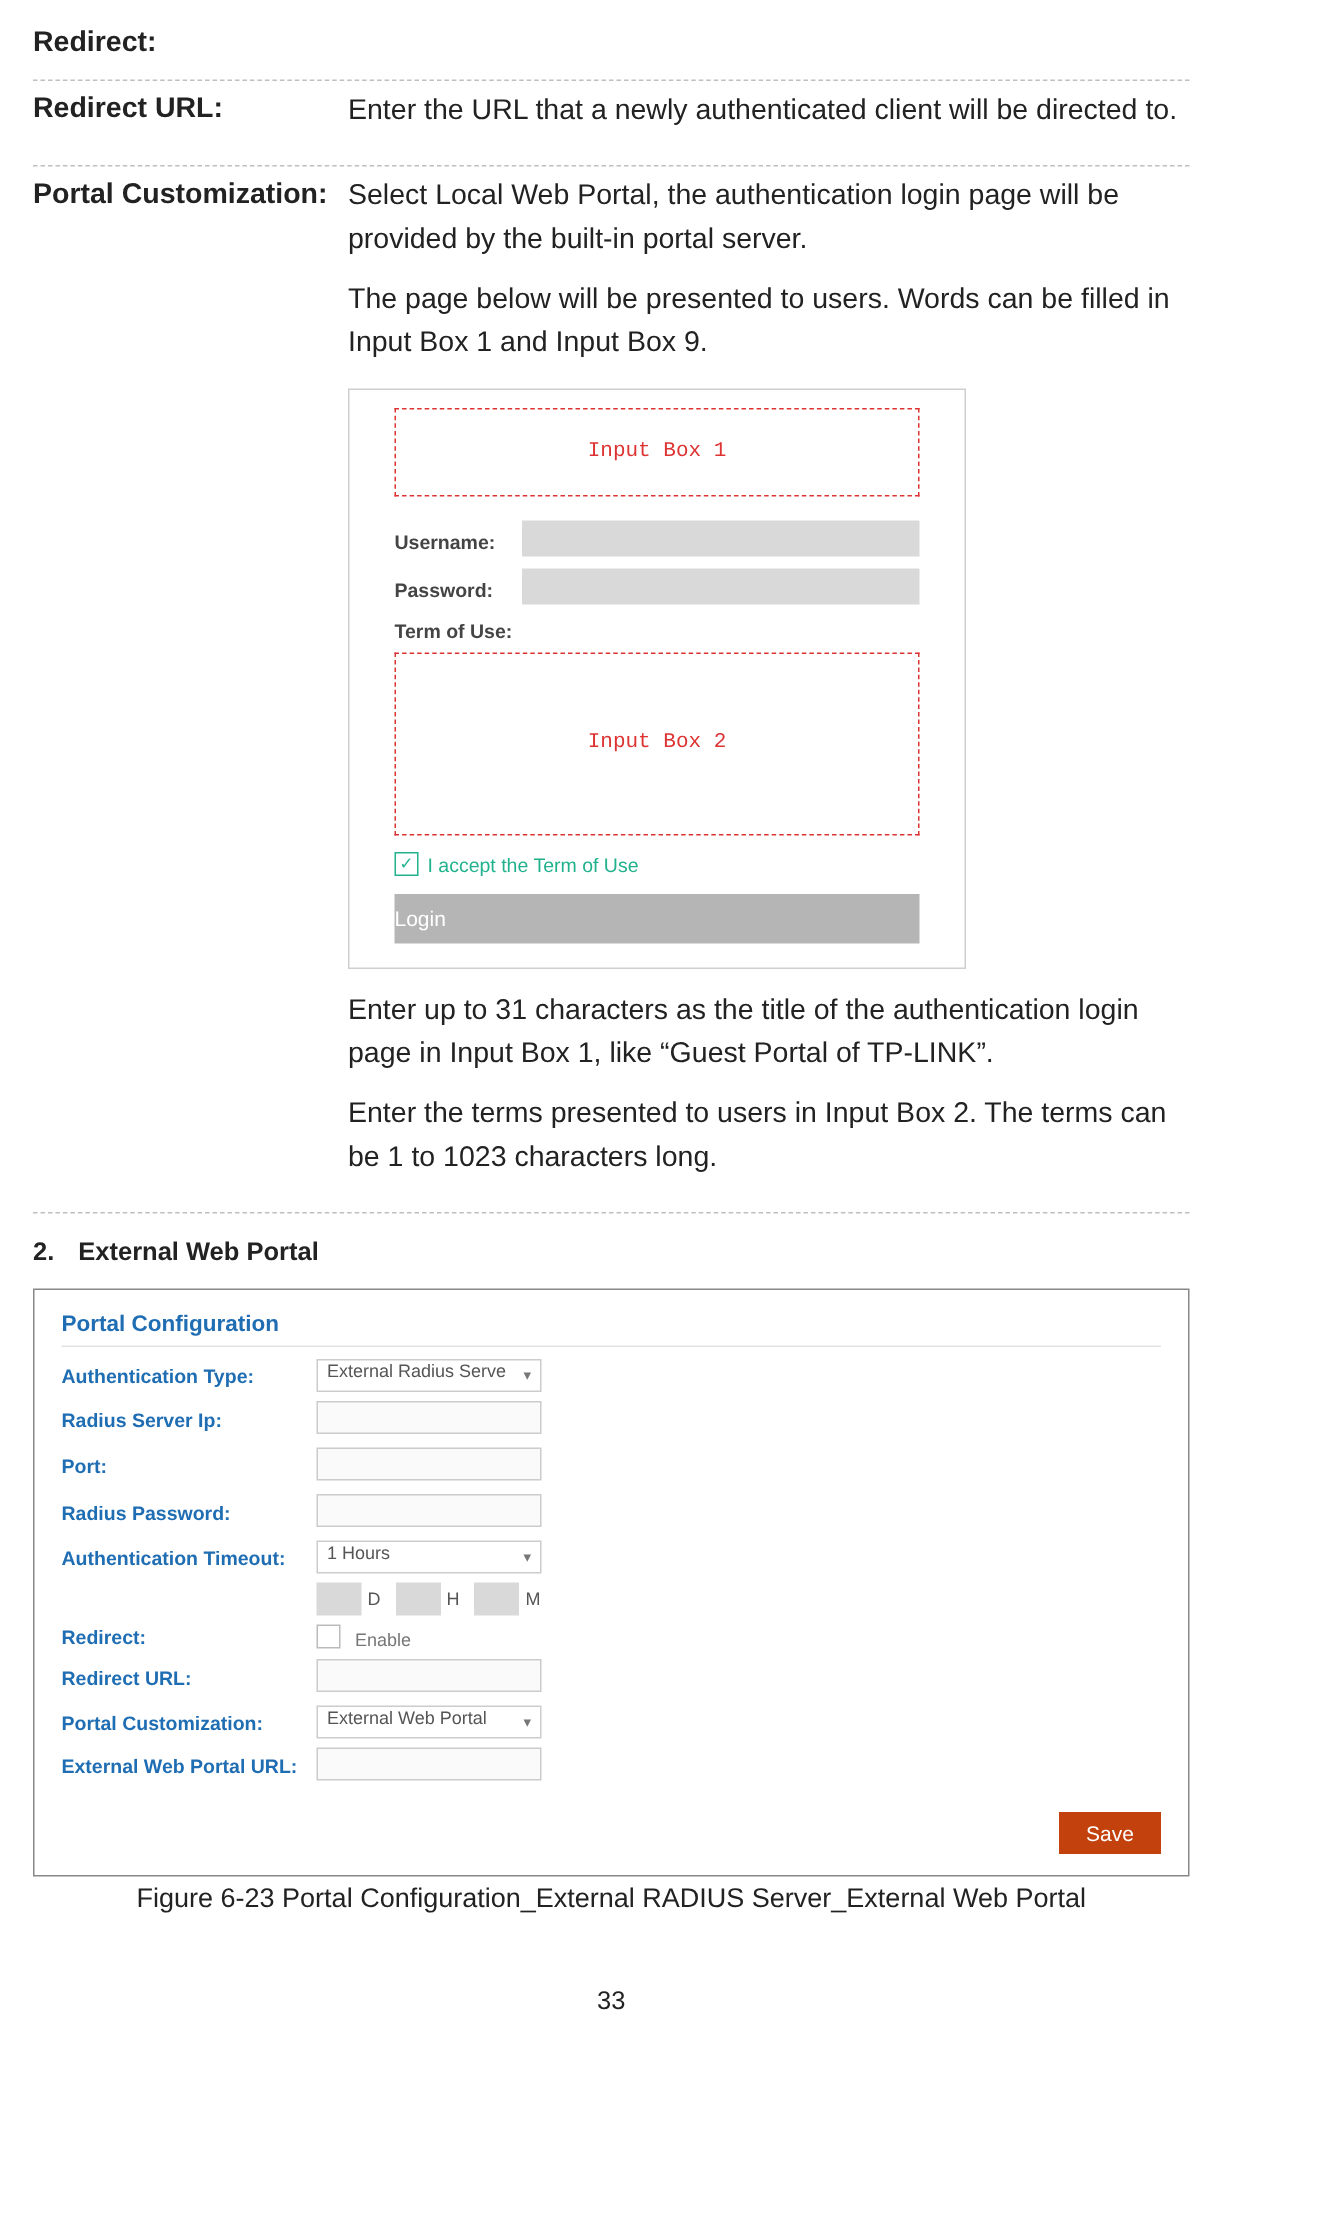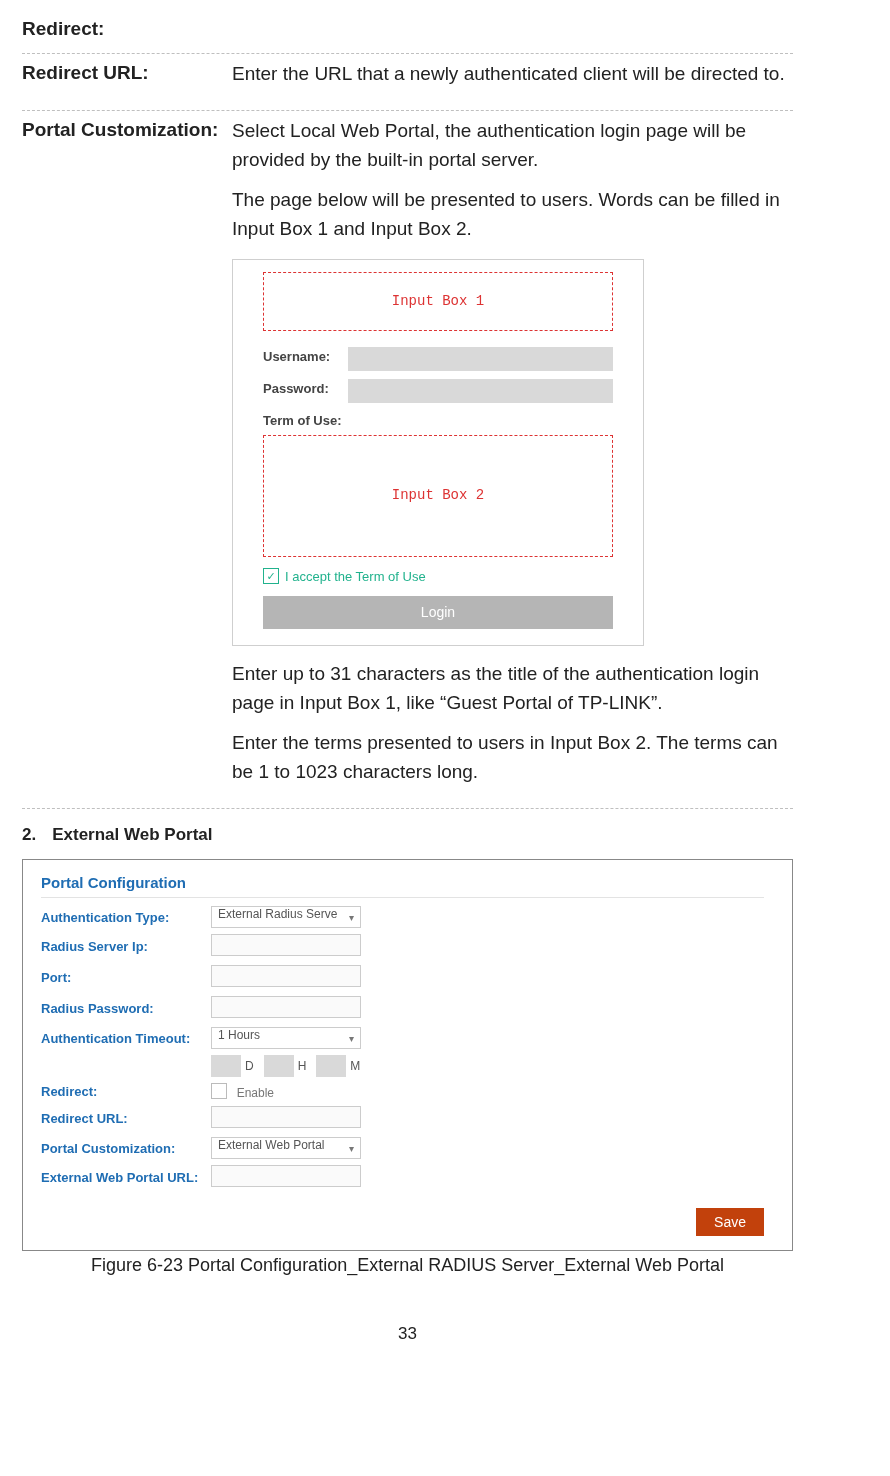--- a/index.html
+++ b/index.html
@@ -51,51 +51,51 @@
 }
 .pp-header {
   border: 1px dashed #d33;
   padding: 18px 0;
   text-align: center;
   color: #d33;
   font-family: "Courier New", monospace;
   font-size: 14px;
   margin-bottom: 16px;
 }
-.pp-row { display:flex; align-items:flex-start; margin-bottom:8px; }
+.pp-row { display:flex; align-items:flex-end; margin-bottom:8px; }
 .pp-row .lbl { width: 85px; font-weight:700; font-size:13px; color:#444; }
 .pp-row .fld { flex:1; height:24px; background:#d9d9d9; }
 .pp-terms-lbl { font-weight:700; font-size:13px; color:#444; margin-bottom:4px; }
 .pp-terms-box {
   border: 1px dashed #d33;
   height: 120px;
   display:flex; align-items:center; justify-content:center;
   color:#d33; font-family:"Courier New", monospace; font-size:14px;
   margin-bottom:10px;
 }
 .pp-accept { display:flex; align-items:center; font-size:13px; color:#21b28d; margin-bottom:10px; }
 .pp-check {
   width:14px; height:14px; border:1px solid #21b28d; margin-right:6px;
   display:inline-flex; align-items:center; justify-content:center; color:#21b28d; font-size:11px;
 }
 .pp-login {
-  background:#b5b5b5; color:#fff; text-align:center; font-size:14px; padding:6px 0;
+  background:#b5b5b5; color:#fff; text-align:left; font-size:14px; padding:6px 0;
 }
 
 
 .sec-title {
   font-size: 17px;
   font-weight: 700;
   margin: 16px 0 14px 0;
 }
 .sec-num { margin-right: 16px; }
 
 .cfg-box {
   border: 1px solid #888;
-  padding: 14px 28px 14px 18px;
+  padding: 14px 18px 14px 18px;
 }
 .cfg-title {
   color: #1f6db3;
   font-weight:700;
   font-size:15px;
   padding-bottom:6px;
 }
 .cfg-hr { border:none; border-top:1px solid #e3e3e3; margin:0 0 8px 0; }
 .cfg-row {
   display:flex; align-items:center;
@@ -169,21 +169,21 @@
     <div class="def-body">
       <p>Enter the URL that a newly authenticated client will be directed to.</p>
     </div>
   </div>
   <hr class="divider">
 
   <div class="def-row">
     <div class="def-term">Portal Customization:</div>
     <div class="def-body">
       <p>Select Local Web Portal, the authentication login page will be provided by the built-in portal server.</p>
-      <p>The page below will be presented to users. Words can be filled in Input Box 1 and Input Box 2.</p>
+      <p>The page below will be presented to users. Words can be filled in Input Box 1 and Input Box 9.</p>
 
       
       <div class="portal-preview">
         <div class="pp-inner">
           <div class="pp-header">Input Box 1</div>
 
           <div class="pp-row">
             <div class="lbl">Username:</div>
             <div class="fld"></div>
           </div>

